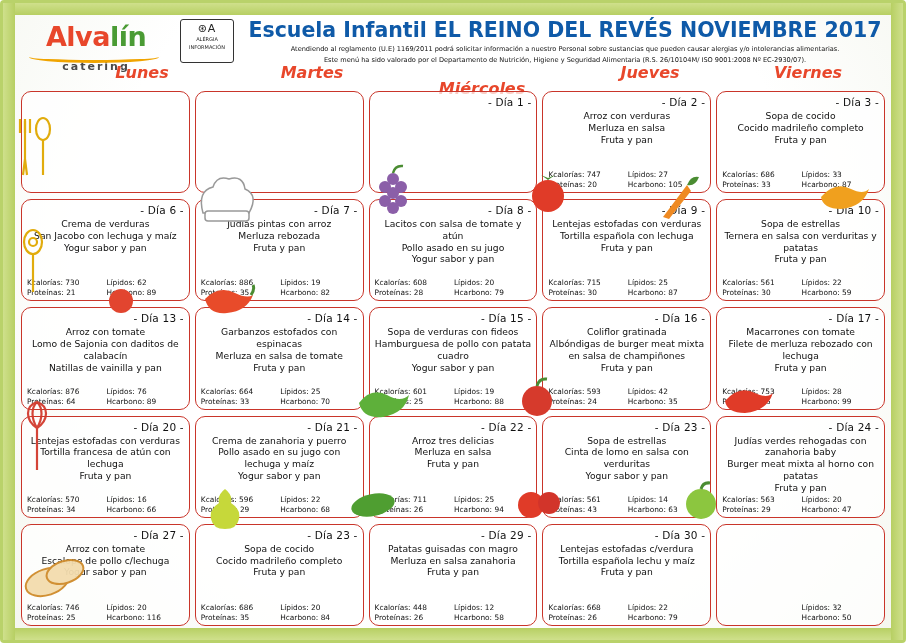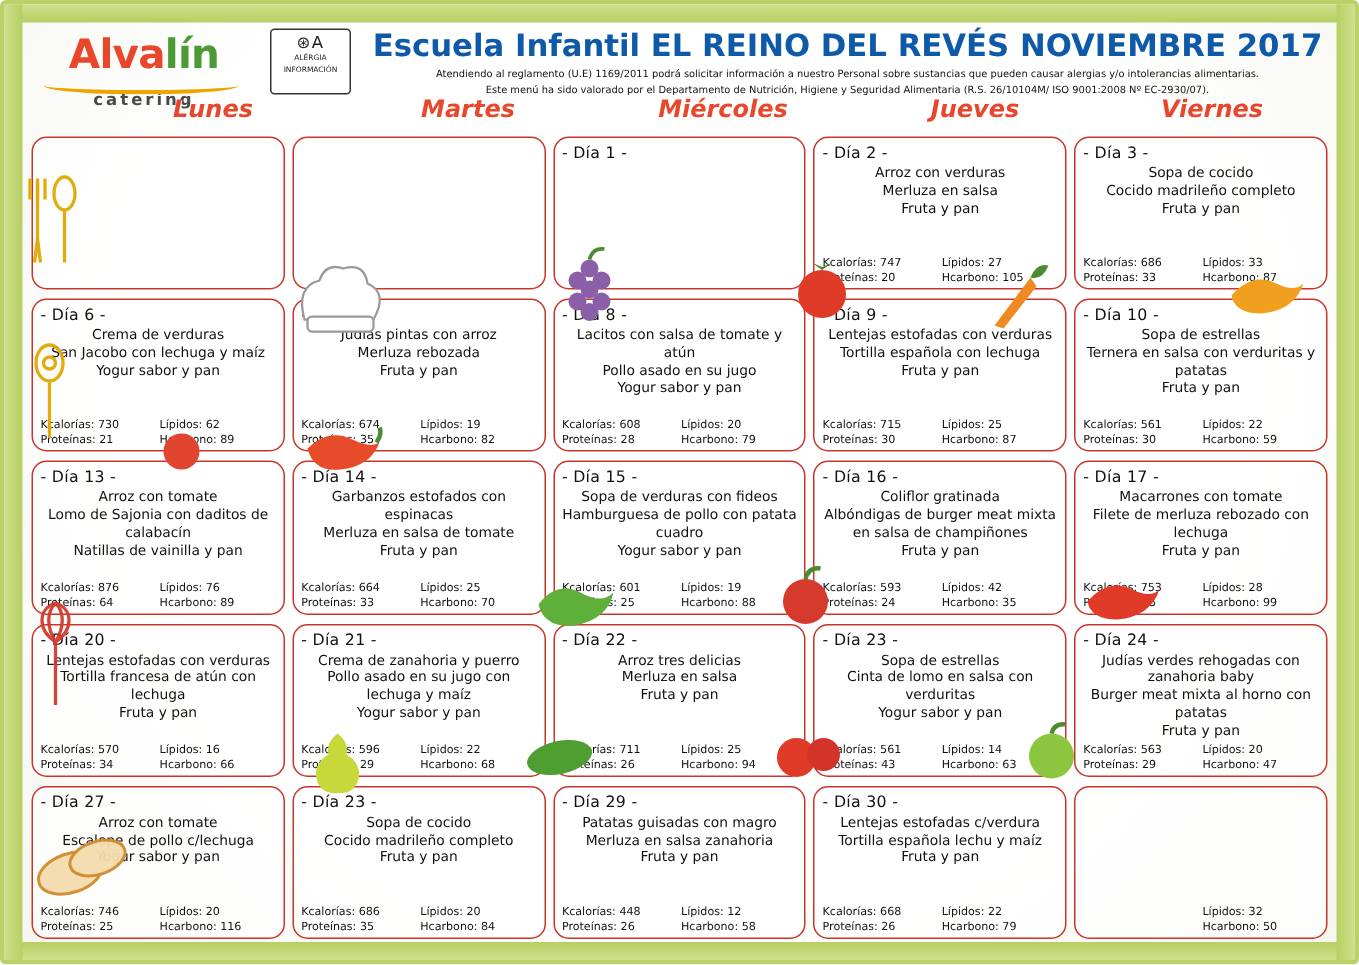--- a/index.html
+++ b/index.html
@@ -79,21 +79,21 @@
   
   #daybar { position:absolute; top:60px; left:12px; right:12px; height:30px; }
   .dayname {
     position:absolute; top:0; width:150px; text-align:center;
     font-family:"DejaVu Sans", sans-serif;
     font-weight:bold; font-size:16px; font-style:italic;
     color:#e8472b; text-shadow:0.5px 0.5px 0 #fff;
   }
   .dayname.lunes    { left:52px;  }
   .dayname.martes   { left:222px; }
-  .dayname.miercoles{ left:392px; }
+  .dayname.miercoles{ left:392px;margin-top:16px; }
   .dayname.jueves   { left:560px; }
   .dayname.viernes  { left:718px; }
 
   
   #grid {
     position:absolute; top:88px; left:18px; right:18px; bottom:14px;
     display:grid;
     grid-template-columns: repeat(5, 1fr);
     grid-template-rows: repeat(5, 1fr);
     gap:6px 5px;
@@ -102,21 +102,21 @@
     position:relative;
     border:1.6px solid #c9352a;
     border-radius:10px;
     background:rgba(255,255,255,0.72);
     padding:4px 5px 2px 5px;
     display:flex; flex-direction:column;
     overflow:hidden;
   }
   .cell.empty { border-color:#c9352a; }
   .day-label {
-    text-align:left; font-size:10.5px; color:#111; font-weight:normal;
+    text-align:right; font-size:10.5px; color:#111; font-weight:normal;
     margin-bottom:2px; letter-spacing:0.2px;
   }
   .dishes {
     flex:1; text-align:center; font-size:9.2px; color:#111;
     line-height:1.28;
   }
   .dishes div { margin:0; }
   .nutri {
     margin-top:auto;
     display:grid; grid-template-columns:1fr 1fr;
@@ -228,21 +228,21 @@
         </div>
       </div>
       <div class="cell">
         <div class="day-label">- Día 7 -</div>
         <div class="dishes">
           <div>Judías pintas con arroz</div>
           <div>Merluza rebozada</div>
           <div>Fruta y pan</div>
         </div>
         <div class="nutri">
-          <span>Kcalorías: 674</span>
+          <span>Kcalorías: 886</span>
           <span>Lípidos: 19</span>
           <span>Proteínas: 35</span>
           <span>Hcarbono: 82</span>
         </div>
       </div>
       <div class="cell">
         <div class="day-label">- Día 8 -</div>
         <div class="dishes">
           <div>Lacitos con salsa de tomate y atún</div>
           <div>Pollo asado en su jugo</div>

